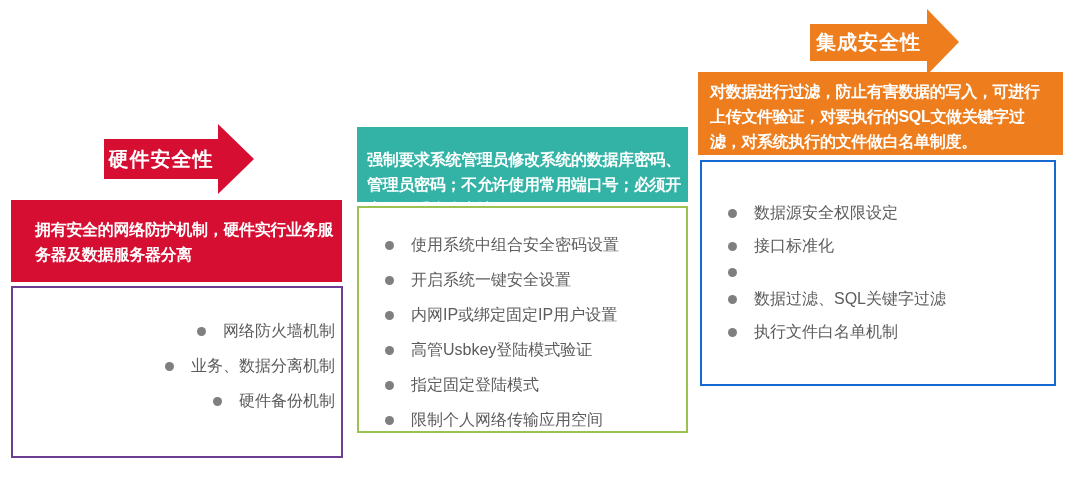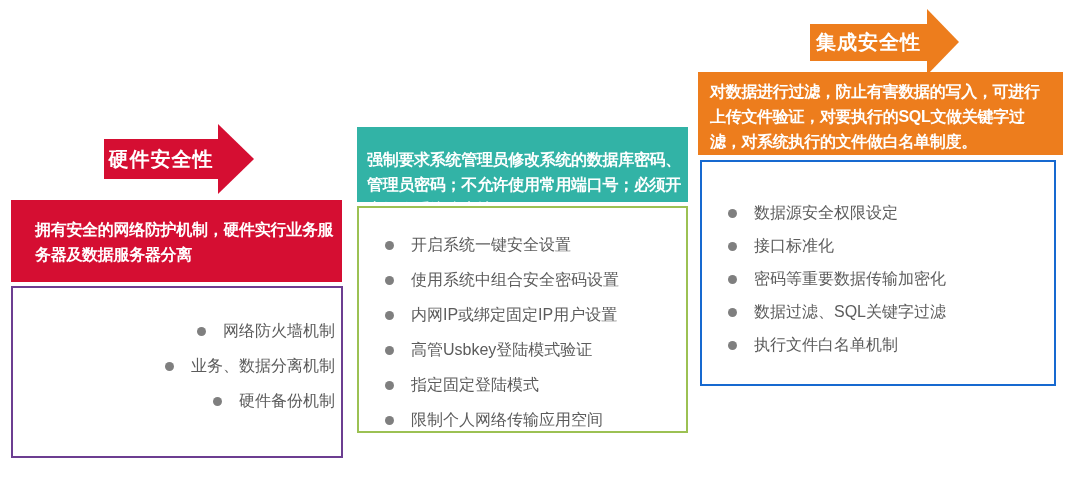--- a/index.html
+++ b/index.html
@@ -81,25 +81,25 @@
     </ul>
   </div>
 
   <div class="desc d2">
     <span>强制要求系统管理员修改系统的数据库密码、管理员密码；不允许使用常用端口号；必须开启操作系统防火墙</span>
   </div>
   <div class="listbox l2">
     <ul>
       <li>
           <span class="bullet"></span>
-          <span>开启系统一键安全设置</span>
+          <span>使用系统中组合安全密码设置</span>
         </li>
       <li>
           <span class="bullet"></span>
-          <span>使用系统中组合安全密码设置</span>
+          <span>开启系统一键安全设置</span>
         </li>
       <li>
           <span class="bullet"></span>
           <span>内网IP或绑定固定IP用户设置</span>
         </li>
       <li>
           <span class="bullet"></span>
           <span>高管Usbkey登陆模式验证</span>
         </li>
       <li>
@@ -127,21 +127,20 @@
       <li>
           <span class="bullet"></span>
           <span>数据源安全权限设定</span>
         </li>
       <li>
           <span class="bullet"></span>
           <span>接口标准化</span>
         </li>
       <li>
           <span class="bullet"></span>
-          <span>密码等重要数据传输加密化</span>
         </li>
       <li>
           <span class="bullet"></span>
           <span>数据过滤、SQL关键字过滤</span>
         </li>
       <li>
           <span class="bullet"></span>
           <span>执行文件白名单机制</span>
         </li>
     </ul>

